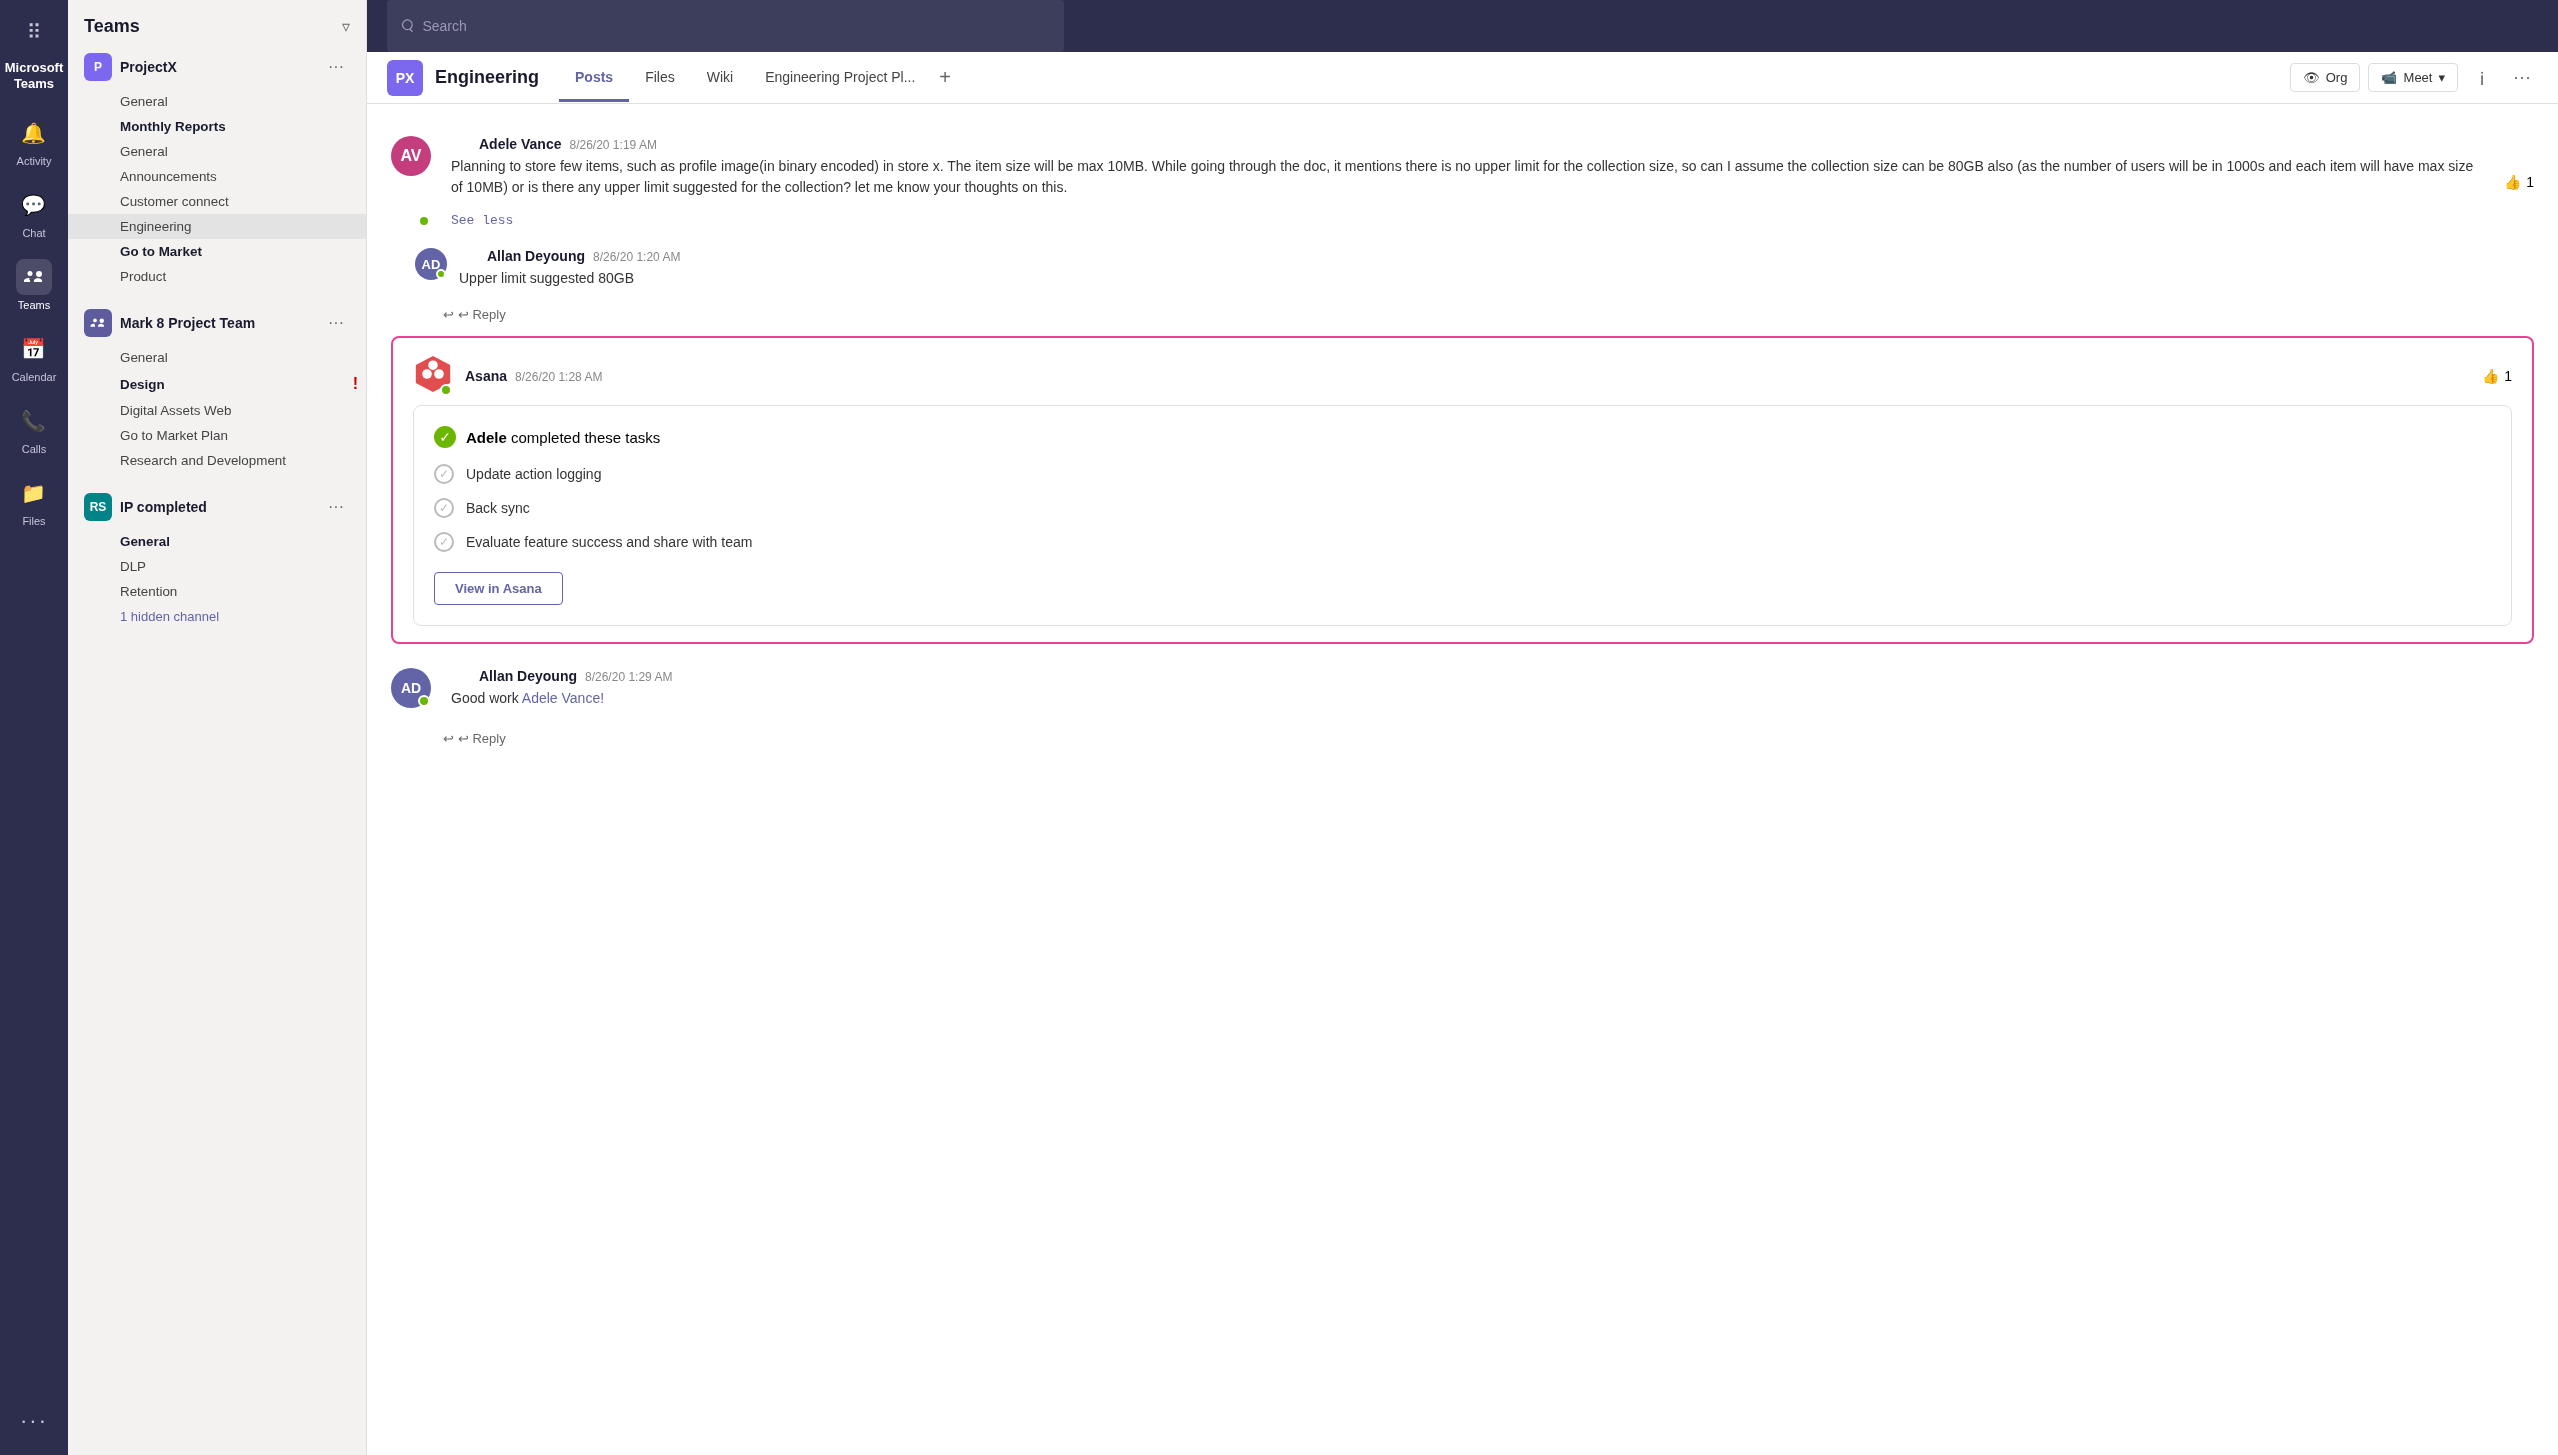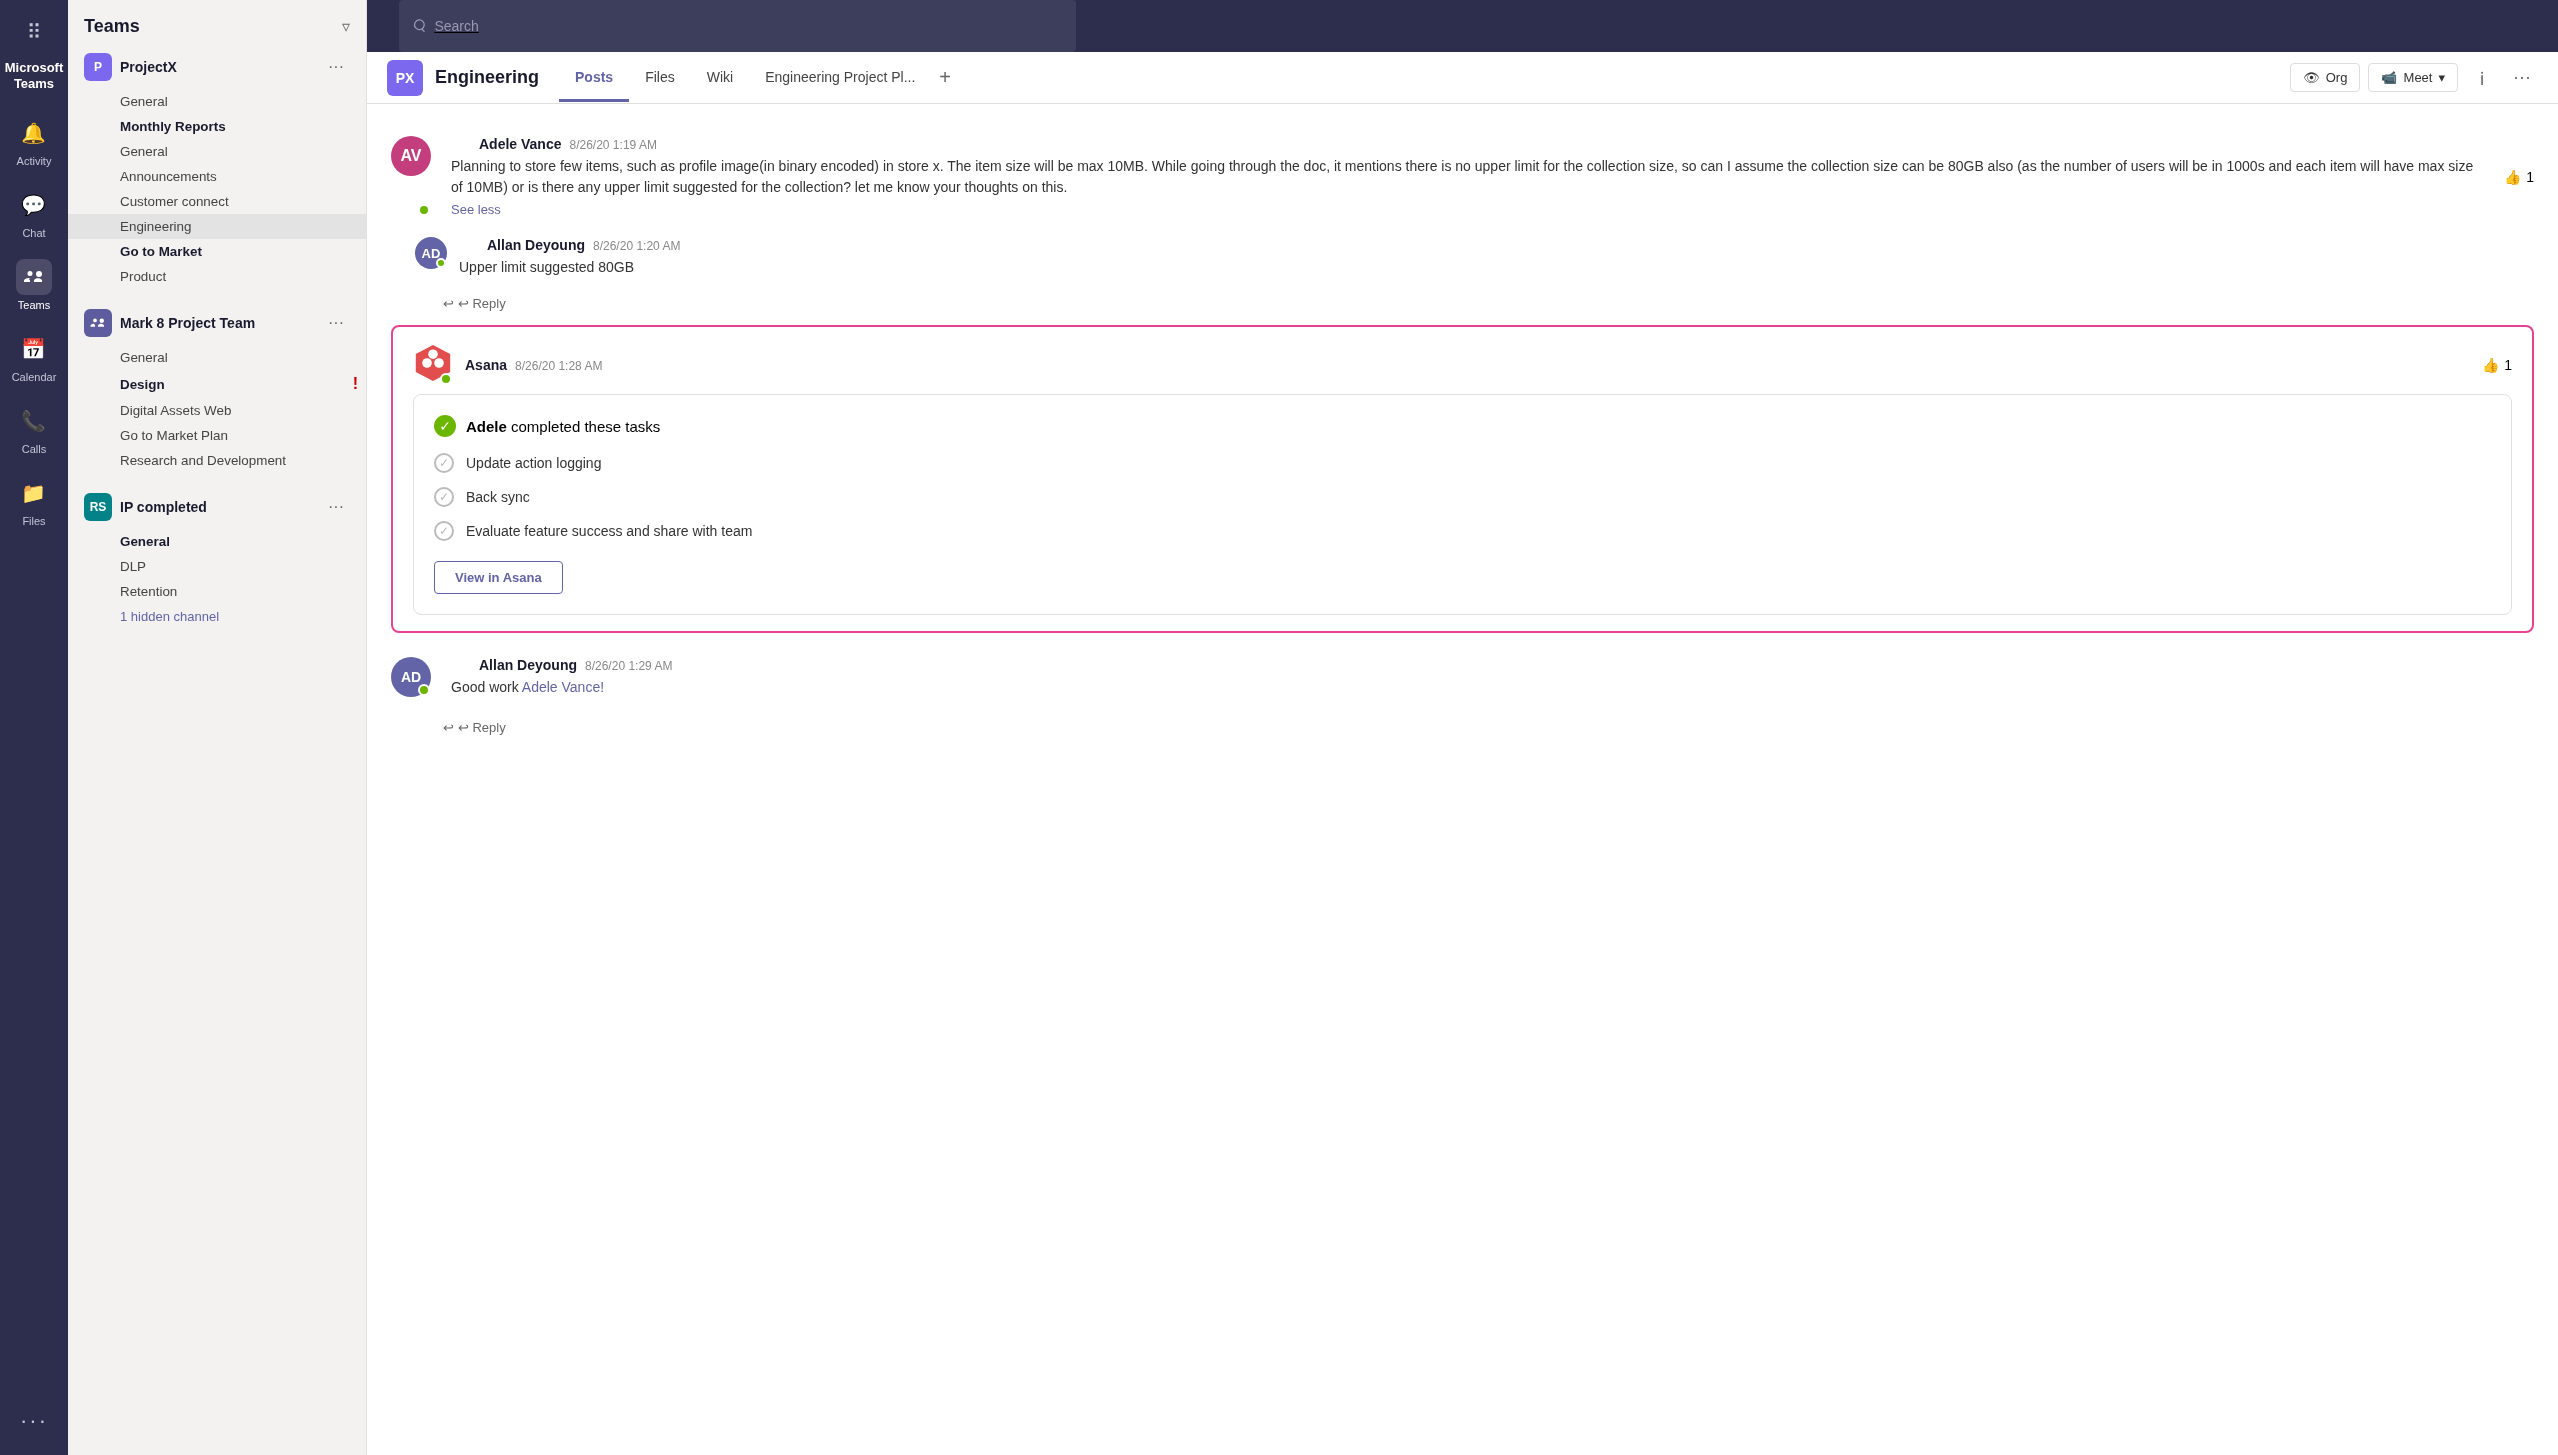--- a/index.html
+++ b/index.html
@@ -109,25 +109,24 @@
     
     .main-area {
       flex: 1;
       display: flex;
       flex-direction: column;
       overflow: hidden;
     }
     .top-bar {
       background: #2d2d4e;
       display: flex;
-      padding: 0 32px;
+      padding: 0 20px;
       height: 52px;
       gap: 12px;
       flex-shrink: 0;
-      text-decoration: underline;
     }
     .search-box {
       flex: 1;
       max-width: 677px;
       background: #3d3d5c;
       border-radius: 4px;
       display: flex;
       align-items: center;
       padding: 6px 12px;
       gap: 8px;
@@ -245,21 +244,21 @@
       border: 2px solid #fff;
       position: absolute;
       bottom: 1px;
       right: 1px;
     }
     .message-content { flex: 1; }
     .message-header { display: flex; align-items: baseline; gap: 8px; margin-bottom: 4px; margin-left: 28px; }
     .message-author { font-weight: 700; font-size: 14px; color: #1a1a2e; }
     .message-time { color: #888; font-size: 12px; }
     .message-text { color: #333; font-size: 14px; line-height: 1.5; }
-    .see-less { color: #6264a7; cursor: pointer; font-size: 13px; margin-top: 4px; display: block; text-decoration: none; }
+    .see-less { color: #6264a7; cursor: pointer; font-size: 13px; margin-top: 15px; display: block; text-decoration: none; font-family: Liberation Mono, monospace; }
     .message-wrapper { position: relative; }
 
     .reply-btn {
       display: flex;
       align-items: center;
       gap: 4px;
       color: #666;
       font-size: 13px;
       cursor: pointer;
       margin-top: 8px;

